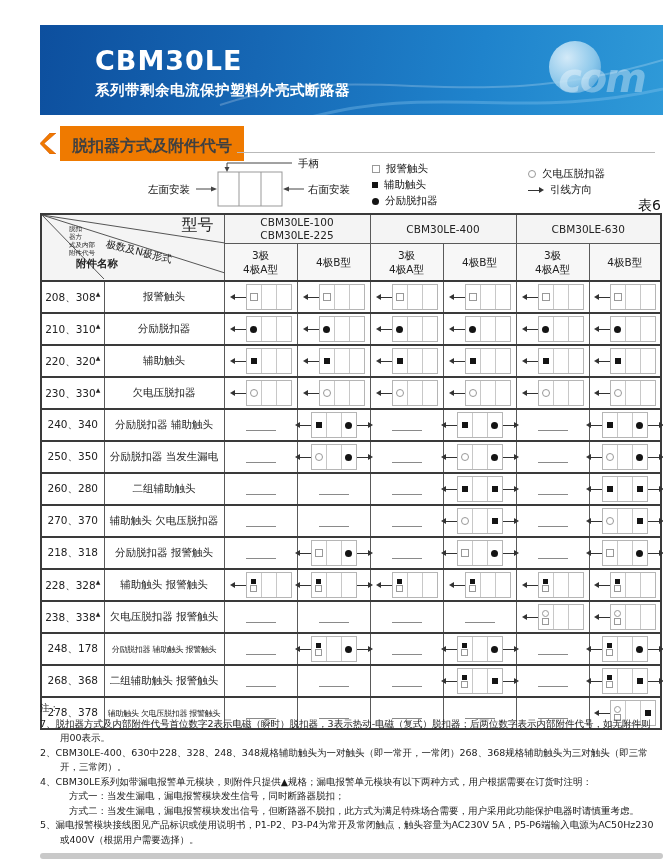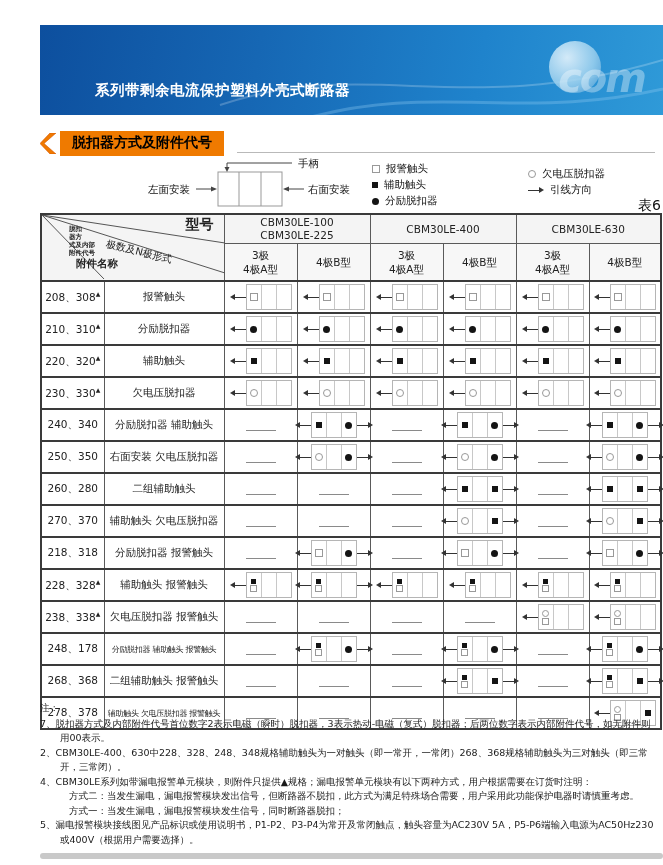--- a/index.html
+++ b/index.html
@@ -13,21 +13,21 @@
   .banner-title{position:absolute;left:55px;top:20px;color:#fff;font-size:27px;font-weight:bold;letter-spacing:1px;}
   .banner-sub{position:absolute;left:55px;top:56px;color:#fff;font-size:14.5px;font-weight:bold;letter-spacing:.5px;}
   .globe{position:absolute;right:62px;top:16px;width:52px;height:52px;border-radius:50%;
          background:radial-gradient(circle at 35% 32%,#f2faff,#9fd2ef 55%,#5aa5d8 90%);opacity:.85;}
   .wm{position:absolute;right:18px;top:30px;font-size:40px;font-weight:bold;font-style:italic;
       color:rgba(255,255,255,.35);letter-spacing:-2px;margin-left:38px;}
 
   
   .sec{position:absolute;left:40px;top:133px;height:21px;display:flex;align-items:center;}
   .sec-chevron{width:18px;height:21px;margin-right:2px;}
-  .sec-label{background:#ef7a00;color:#000000;font-size:14px;font-weight:bold;padding:3px 12px 4px 12px;}
+  .sec-label{background:#ef7a00;color:#404040;font-size:16px;font-weight:bold;padding:10px 12px 4px 12px;}
   .sec-line{position:absolute;left:237px;top:152px;width:418px;height:1px;background:#b9b9b9;}
 
   
   .dg-label{position:absolute;font-size:10.5px;color:#111;}
   .legend-col{position:absolute;display:flex;flex-direction:column;gap:4px;}
   .legend-item{display:flex;align-items:center;gap:6px;font-size:10.5px;color:#111;height:12px;}
   .tableref{position:absolute;font-size:14px;color:#111;}
 
   
   .s-osq{display:inline-block;width:6px;height:6px;border:1px solid #999;background:#fff;}
@@ -58,25 +58,25 @@
   td.diag{text-align:center;vertical-align:middle;}
   .dwrap{display:flex;align-items:center;justify-content:center;}
   .dash{display:inline-block;width:30px;height:1px;background:#8a8a8a;}
   .dbox{display:inline-flex;border:1px solid #b5b5b5;height:24px;background:#fff;}
   .dcell{width:14px;display:flex;flex-direction:column;align-items:center;justify-content:center;gap:1px;}
   .dcell + .dcell{border-left:1px solid #c8c8c8;}
 
   
   th.corner{position:relative;width:183px;background:#e9e9e9;padding:0;}
   .corner-svg{position:absolute;left:0;top:0;}
-  .c-model{position:absolute;right:10px;top:3px;font-size:14px;font-weight:bold;}
+  .c-model{position:absolute;right:10px;top:3px;font-size:16px;font-weight:normal;}
   .c-poles{position:absolute;left:66px;top:22px;font-size:10px;font-weight:normal;transform:rotate(14deg);transform-origin:left top;white-space:nowrap;}
   .c-attach{position:absolute;left:34px;top:42px;font-size:10.5px;font-weight:bold;}
   .c-code{position:absolute;left:3px;top:10px;display:flex;flex-direction:column;align-items:flex-start;}
-  .c-code span{font-size:6.5px;line-height:8px;font-weight:bold;padding-left:24px;}
+  .c-code span{font-size:6.5px;line-height:8px;font-weight:normal;padding-left:24px;}
 
   
   .notes{position:absolute;left:40px;top:701px;width:620px;font-size:9.5px;line-height:14.5px;color:#1a1a1a;}
   .notes .nlabel{margin-bottom:1px;}
   .note{padding-left:20px;text-indent:-20px;}
   .note-sub{padding-left:66px;text-indent:-37px;}
 
   .bottom-bar{position:absolute;left:40px;top:853px;width:623px;height:6px;background:#c9c9c9;border-radius:3px;}
 </style>
 </head>
@@ -84,20 +84,21 @@
 
 <div class="page">
 
   <div class="banner">
     <svg class="swirl" width="623" height="90">
       <path d="M180,80 C330,30 420,95 623,35" stroke="rgba(255,255,255,0.22)" stroke-width="2" fill="none"></path>
       <path d="M260,95 C400,55 480,100 640,60" stroke="rgba(140,200,240,0.35)" stroke-width="3" fill="none"></path>
     </svg>
     <div class="globe"></div>
     <div class="wm">com</div>
+    <div class="banner-title">CBM30LE</div>
     <div class="banner-sub">系列带剩余电流保护塑料外壳式断路器</div>
   </div>
 
   <div class="sec">
     <svg class="sec-chevron" viewBox="0 0 18 21">
       <path d="M16,0 L4,10.5 L16,21 L10,21 L0,10.5 L10,0 Z" fill="#ef7a00" stroke="#d95400" stroke-width="0.6"></path>
     </svg>
     <span class="sec-label">脱扣器方式及附件代号</span>
   </div>
   <div class="sec-line"></div>
@@ -653,21 +654,21 @@
               </span>
               <span class="lead">
                 <span class="lead-line"></span>
                 <span class="ah-r"></span>
               </span>
             </div>
           </td>
         </tr>
         <tr>
           <td class="code">250、350</td>
-          <td class="name">右面安装  欠电压脱扣器</td>
+          <td class="name">分励脱扣器  当发生漏电</td>
           <td class="diag gb"><span class="dash"></span></td>
           <td class="diag">
             <div class="dwrap">
               <span class="lead">
                 <span class="ah-l"></span>
                 <span class="lead-line"></span>
               </span>
               <span class="dbox">
                 <span class="dcell">
                   <span class="s-oc"></span>
@@ -1223,19 +1224,19 @@
           </td>
         </tr>
       </tbody>
   </table>
 
   <div class="notes" id="notes">
     <div class="nlabel">注：</div>
   <div class="note">7、脱扣器方式及内部附件代号首位数字2表示电磁（瞬时）脱扣器，3表示热动-电磁（复式）脱扣器；后两位数字表示内部附件代号，如无附件则用00表示。</div>
       <div class="note">2、CBM30LE-400、630中228、328、248、348规格辅助触头为一对触头（即一常开，一常闭）268、368规格辅助触头为三对触头（即三常开，三常闭）。</div>
       <div class="note">4、CBM30LE系列如带漏电报警单元模块，则附件只提供▲规格；漏电报警单元模块有以下两种方式，用户根据需要在订货时注明：</div>
+      <div class="note-sub">方式一：当发生漏电，漏电报警模块发生信号，同时断路器脱扣；</div>
       <div class="note-sub">方式二：当发生漏电，漏电报警模块发出信号，但断路器不脱扣，此方式为满足特殊场合需要，用户采用此功能保护电器时请慎重考虑。</div>
-      <div class="note-sub">方式一：当发生漏电，漏电报警模块发生信号，同时断路器脱扣；</div>
       <div class="note">5、漏电报警模块接线图见产品标识或使用说明书，P1-P2、P3-P4为常开及常闭触点，触头容量为AC230V 5A，P5-P6端输入电源为AC50Hz230或400V（根据用户需要选择）。</div>
     </div>
 
   <div class="bottom-bar"></div>
 </div>
 
 </body></html>

